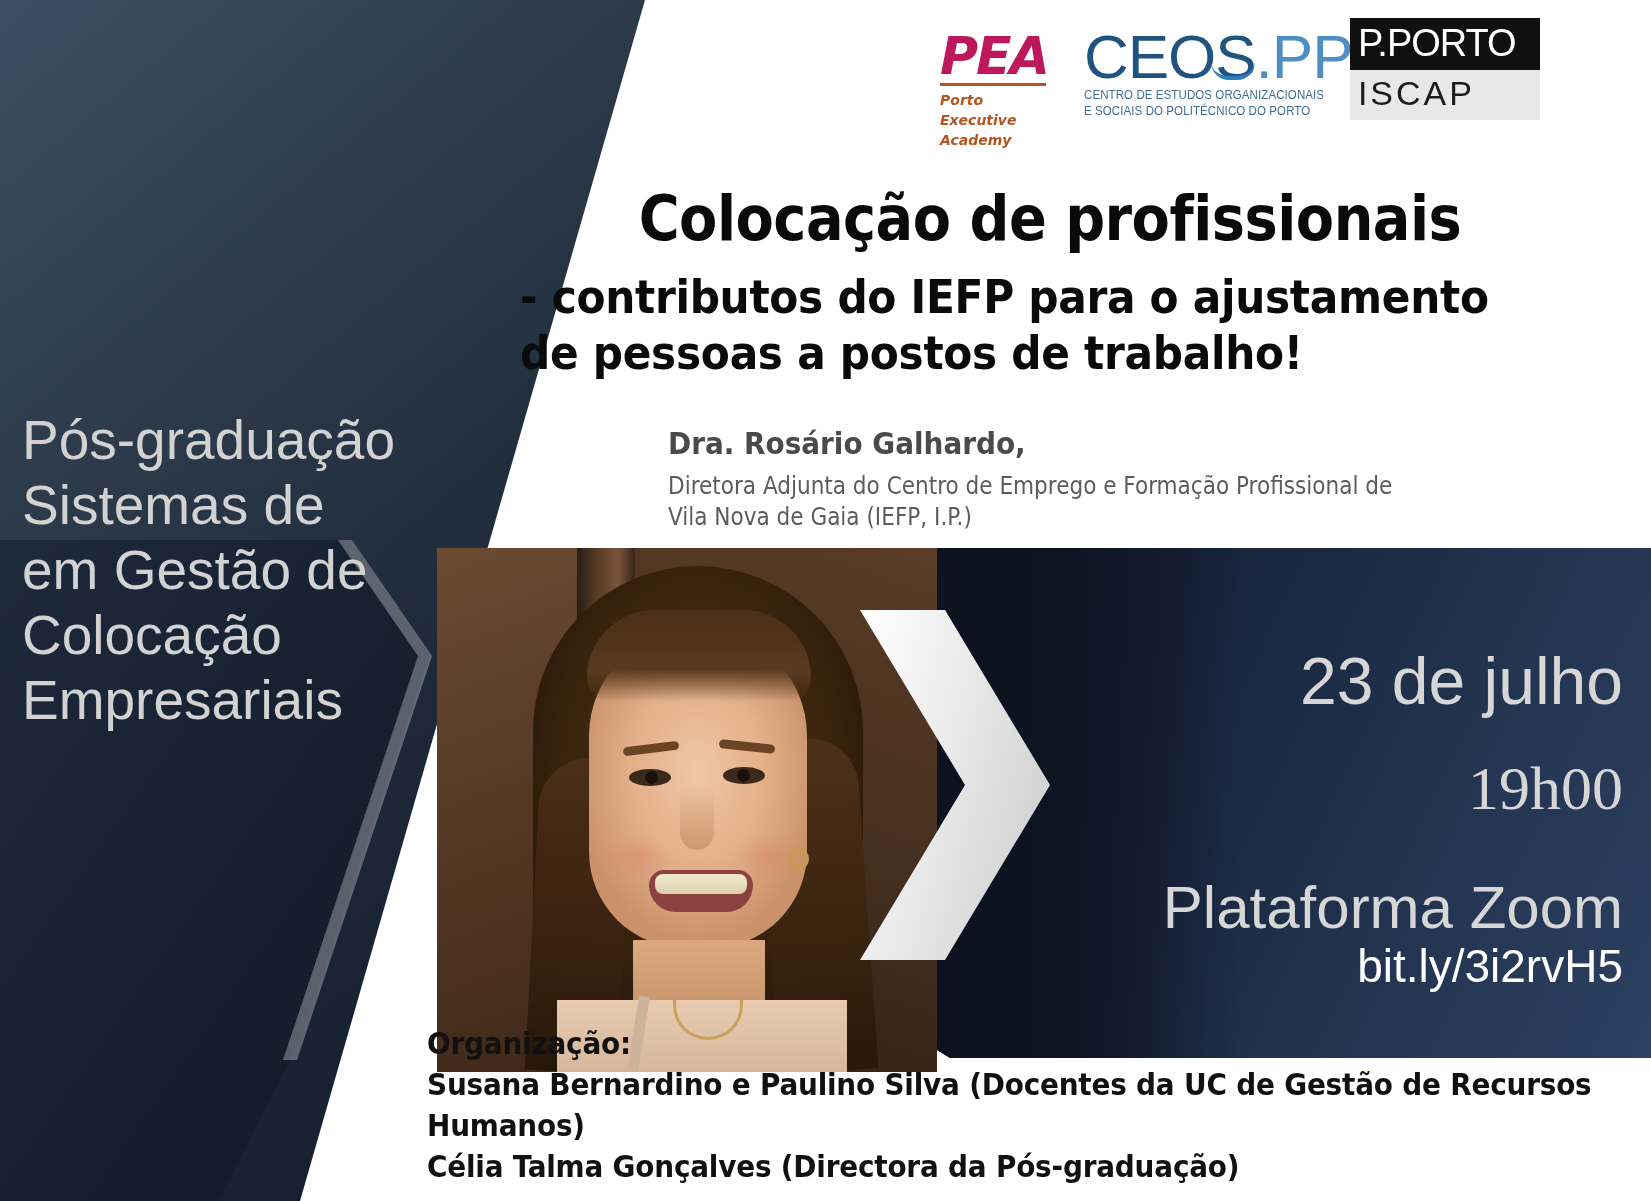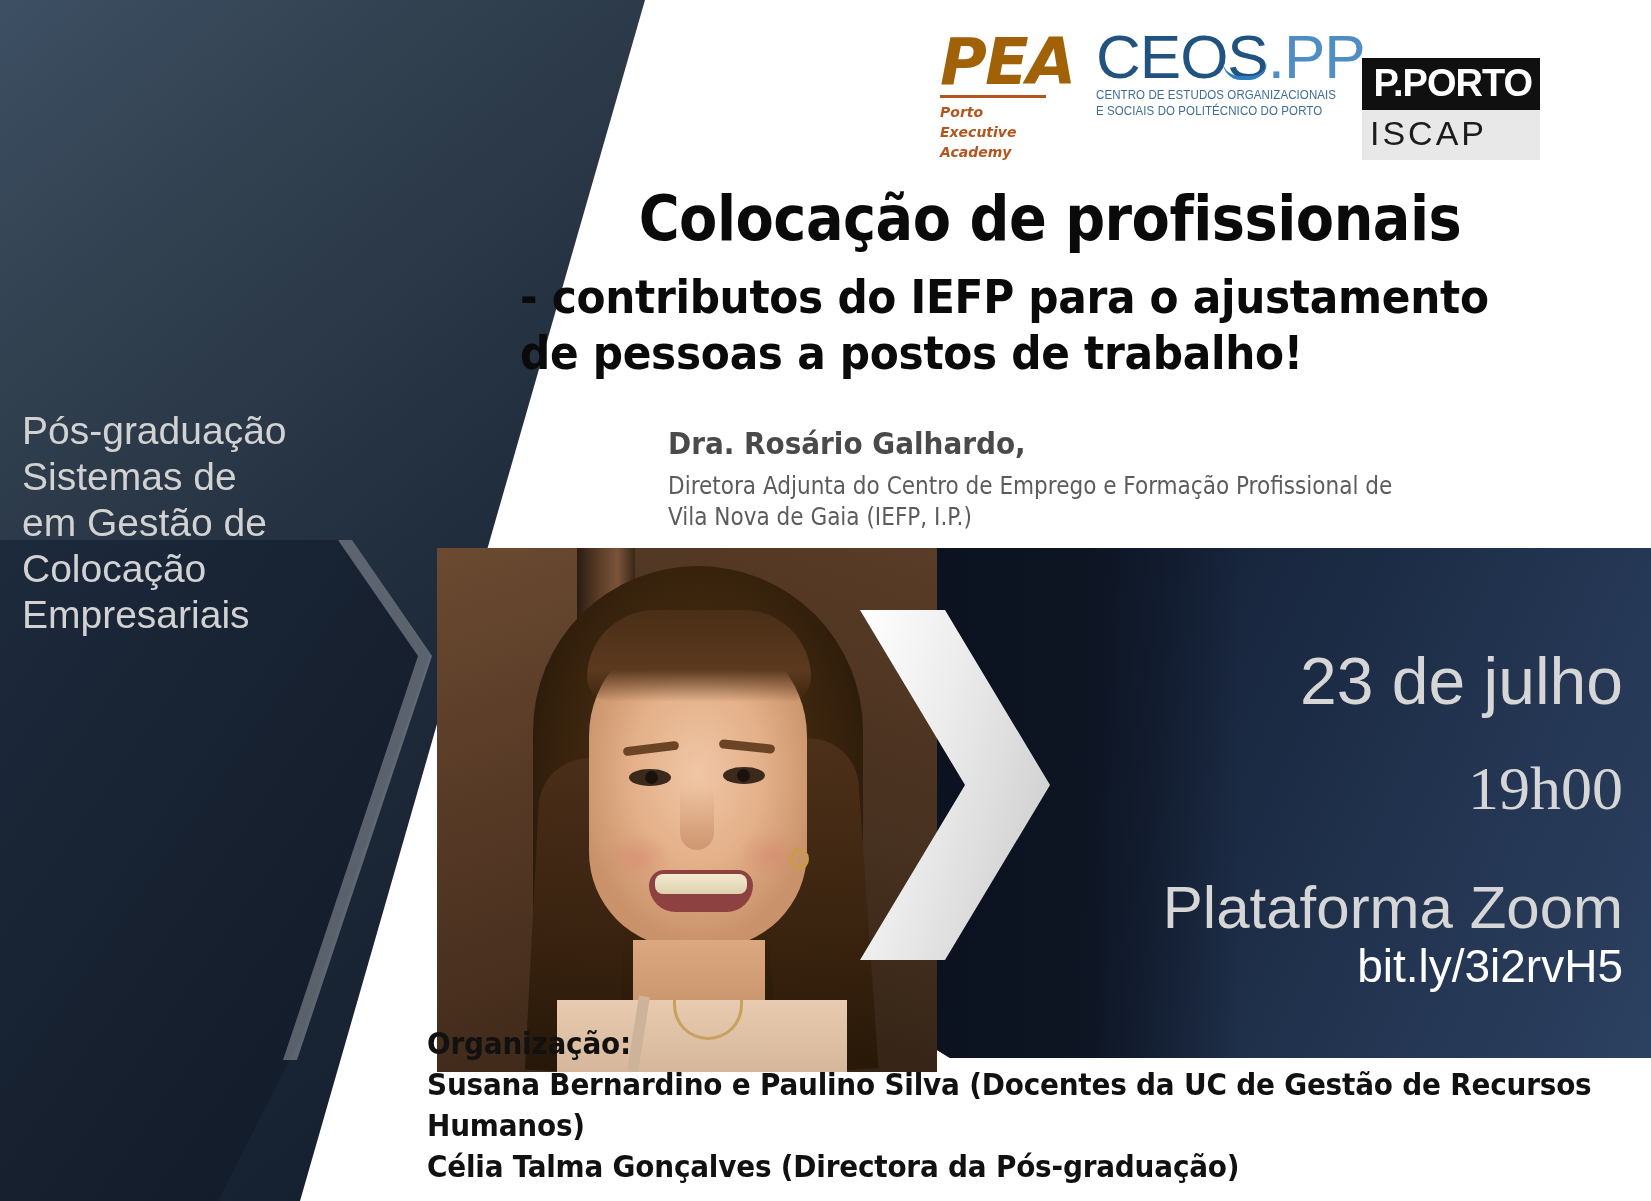--- a/index.html
+++ b/index.html
@@ -129,22 +129,22 @@
     clip-path:polygon(0 0, 85px 0, 190px 175px, 85px 350px, 0 350px, 105px 175px);
   }
 
   
   .logos { position:absolute; left:940px; top:18px; width:600px; height:125px;
            display:flex; align-items:flex-start; gap:36px; }
 
   .logo-pea { width:120px; padding-top:14px; }
   .logo-pea .pea-word {
     font-family:"DejaVu Sans", sans-serif;
-    font-weight:bold; font-style:italic; font-size:64px; letter-spacing:-2px;
-    color:#a16207; line-height:.95;
+    font-weight:bold; font-style:italic; font-size:52px; letter-spacing:-2px;
+    color:#be185d; line-height:.95;
   }
   .logo-pea .pea-rule { height:3px; background:#b2551e; margin:2px 0 5px 0; width:106px; }
   .logo-pea .pea-sub {
     font-family:"DejaVu Sans", sans-serif;
     font-weight:bold; font-style:italic; font-size:14px; color:#b2551e; line-height:1.42;
   }
 
   .logo-ceos { width:230px; padding-top:10px; }
   .logo-ceos .ceos-word {
     display:flex; align-items:baseline;
@@ -159,23 +159,23 @@
   }
   .logo-ceos .ceos-word .pp { color:#4e8ec4; }
   .logo-ceos .ceos-sub {
     font-family:"Liberation Sans Narrow","Liberation Sans", sans-serif;
     font-size:12.5px; color:#3e6d96; letter-spacing:.1px; line-height:1.32;
     transform:scaleX(.92); transform-origin:left center; white-space:nowrap;
   }
 
   .logo-porto { width:214px; }
   .logo-porto .pp-top {
-    background:#101010; color:#ffffff; text-align:right;
-    font-size:38px; font-weight:bold; letter-spacing:-1px;
-    padding:6px 8px 8px 8px; line-height:1;margin-top:40px;
+    background:#101010; color:#ffffff; text-align:left;
+    font-size:38px; font-weight:normal; letter-spacing:-1px;
+    padding:6px 8px 8px 8px; line-height:1;
   }
   .logo-porto .pp-bot {
     background:#e8e8e8; color:#1c1c1c; text-align:left;
     font-size:34px; letter-spacing:3px; padding:6px 8px 10px 8px; line-height:1;
   }
 
   
   .title-block { position:absolute; left:520px; top:186px; width:1060px; }
   .title-main {
     font-family:"Liberation Sans Narrow","DejaVu Sans Condensed","Liberation Sans", sans-serif;
@@ -196,21 +196,21 @@
   }
   .speaker-role {
     font-family:"Liberation Sans Narrow","DejaVu Sans Condensed","Liberation Sans", sans-serif;
     font-size:24px; color:#5c5c5c; line-height:1.3; margin-top:9px;
   }
 
   
   .programme {
     position:absolute; left:22px; top:408px; width:470px;
     font-family:"Liberation Sans", sans-serif;
-    font-size:39px; color:#d2d2d2; line-height:1.18; font-weight:400;
+    font-size:55px; color:#d2d2d2; line-height:1.18; font-weight:400;
   }
 
   
   .details {
     position:absolute; right:28px; top:630px; width:640px; text-align:right;
     font-family:"Liberation Sans", sans-serif; color:#d6d6d6;
   }
   .details .date { font-size:66px; line-height:1.08;margin-top:16px; }
   .details .time { font-size:62px; line-height:1.08; margin-top:38px;font-family:Liberation Serif, serif; }
   .details .platform { font-size:60px; line-height:1.06; margin-top:54px; }

